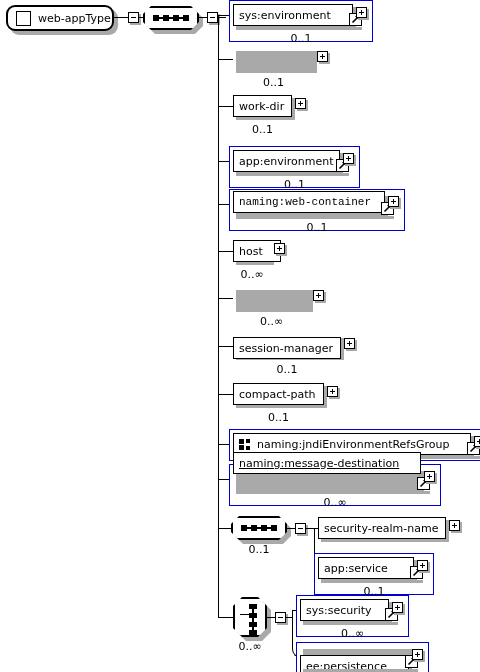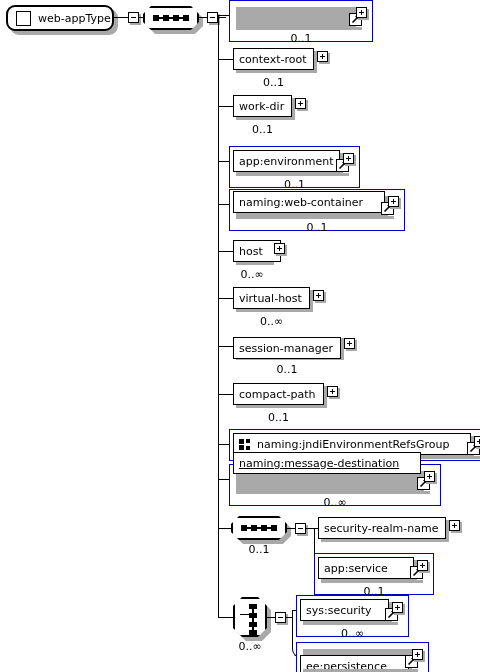--- a/index.html
+++ b/index.html
@@ -194,35 +194,35 @@
       </span>
     </div>
     <div class="hline" style="left: 199px; top: 17px; width: 8px;"></div>
     <div class="toggle-sh" style="left: 209px; top: 14px; width: 11px; height: 11px;"></div>
     <div class="toggle" style="left: 207px; top: 12px;"></div>
     <div class="hline" style="left: 218px; top: 17px; width: 8px;"></div>
     <div class="vline" style="left: 218px; top: 15px; height: 602px;"></div>
     <div class="hline" style="left: 218px; top: 15px; width: 15px;"></div>
     <div class="refbox" style="left: 229px; top: 0px; width: 144px; height: 42px;"></div>
     <div class="node-sh" style="left: 236px; top: 7px; width: 120px; height: 22px;"></div>
+    <div class="node" style="left: 233px; top: 4px; width: 120px;">
+      <span class="nodelabel">sys:environment</span>
+    </div>
     <div class="typebar" style="left: 236px; top: 27px; width: 126px;"></div>
     <div class="refarrow" style="left: 349px; top: 13px;">
       <svg width="11" height="11" viewBox="0 0 11 11">
         <path d="M2.5 8.5 L8 3" stroke="#000" stroke-width="1.6"></path>
         <path d="M8.8 1.8 L9.2 6.0 L4.8 2.2 Z" fill="#000"></path>
       </svg>
     </div>
     <div class="toggle-sh" style="left: 358px; top: 9px; width: 11px; height: 11px;"></div>
     <div class="toggle plus" style="left: 356px; top: 7px;"></div>
     <div class="card" style="left: 229px; top: 33px; width: 144px;">0..1</div>
     <div class="hline" style="left: 218px; top: 59px; width: 15px;"></div>
     <div class="node-sh" style="left: 236px; top: 51px; width: 81px; height: 22px;"></div>
-    <div class="node" style="left: 233px; top: 48px; width: 81px;">
-      <span class="nodelabel">context-root</span>
-    </div>
     <div class="toggle-sh" style="left: 319px; top: 53px; width: 11px; height: 11px;"></div>
     <div class="toggle plus" style="left: 317px; top: 51px;"></div>
     <div class="card" style="left: 233px; top: 77px; width: 81px;">0..1</div>
     <div class="hline" style="left: 218px; top: 106px; width: 15px;"></div>
     <div class="node-sh" style="left: 236px; top: 98px; width: 59px; height: 22px;"></div>
     <div class="node" style="left: 233px; top: 95px; width: 59px;">
       <span class="nodelabel">work-dir</span>
     </div>
     <div class="toggle-sh" style="left: 297px; top: 100px; width: 11px; height: 11px;"></div>
     <div class="toggle plus" style="left: 295px; top: 98px;"></div>
@@ -239,21 +239,21 @@
         <path d="M2.5 8.5 L8 3" stroke="#000" stroke-width="1.6"></path>
         <path d="M8.8 1.8 L9.2 6.0 L4.8 2.2 Z" fill="#000"></path>
       </svg>
     </div>
     <div class="toggle-sh" style="left: 345px; top: 155px; width: 11px; height: 11px;"></div>
     <div class="toggle plus" style="left: 343px; top: 153px;"></div>
     <div class="card" style="left: 229px; top: 179px; width: 131px;">0..1</div>
     <div class="hline" style="left: 218px; top: 204px; width: 15px;"></div>
     <div class="refbox" style="left: 229px; top: 189px; width: 176px; height: 42px;"></div>
     <div class="node-sh" style="left: 236px; top: 196px; width: 152px; height: 22px;"></div>
-    <div class="node" style="left: 233px; top: 191px; width: 152px;">
+    <div class="node" style="left: 233px; top: 191px; width: 152px; font-family: Liberation Mono, monospace;">
       <span class="nodelabel">naming:web-container</span>
     </div>
     <div class="typebar" style="left: 236px; top: 216px; width: 158px;"></div>
     <div class="refarrow" style="left: 381px; top: 202px;">
       <svg width="11" height="11" viewBox="0 0 11 11">
         <path d="M2.5 8.5 L8 3" stroke="#000" stroke-width="1.6"></path>
         <path d="M8.8 1.8 L9.2 6.0 L4.8 2.2 Z" fill="#000"></path>
       </svg>
     </div>
     <div class="toggle-sh" style="left: 390px; top: 198px; width: 11px; height: 11px;"></div>
@@ -262,23 +262,20 @@
     <div class="hline" style="left: 218px; top: 251px; width: 15px;"></div>
     <div class="node-sh" style="left: 236px; top: 243px; width: 38px; height: 22px;"></div>
     <div class="node" style="left: 233px; top: 240px; width: 48px;">
       <span class="nodelabel">host</span>
     </div>
     <div class="toggle-sh" style="left: 276px; top: 245px; width: 11px; height: 11px;"></div>
     <div class="toggle plus" style="left: 274px; top: 243px;"></div>
     <div class="card" style="left: 233px; top: 269px; width: 38px;">0..∞</div>
     <div class="hline" style="left: 218px; top: 298px; width: 15px;"></div>
     <div class="node-sh" style="left: 236px; top: 290px; width: 77px; height: 22px;"></div>
-    <div class="node" style="left: 233px; top: 287px; width: 77px;">
-      <span class="nodelabel">virtual-host</span>
-    </div>
     <div class="toggle-sh" style="left: 315px; top: 292px; width: 11px; height: 11px;"></div>
     <div class="toggle plus" style="left: 313px; top: 290px;"></div>
     <div class="card" style="left: 233px; top: 316px; width: 77px;">0..∞</div>
     <div class="hline" style="left: 218px; top: 346px; width: 15px;"></div>
     <div class="node-sh" style="left: 236px; top: 338px; width: 108px; height: 22px;"></div>
     <div class="node" style="left: 233px; top: 337px; width: 108px;">
       <span class="nodelabel">session-manager</span>
     </div>
     <div class="toggle-sh" style="left: 346px; top: 340px; width: 11px; height: 11px;"></div>
     <div class="toggle plus" style="left: 344px; top: 338px;"></div>

